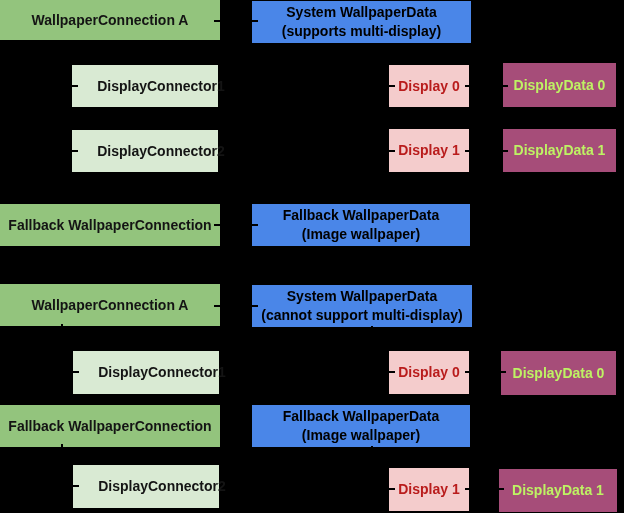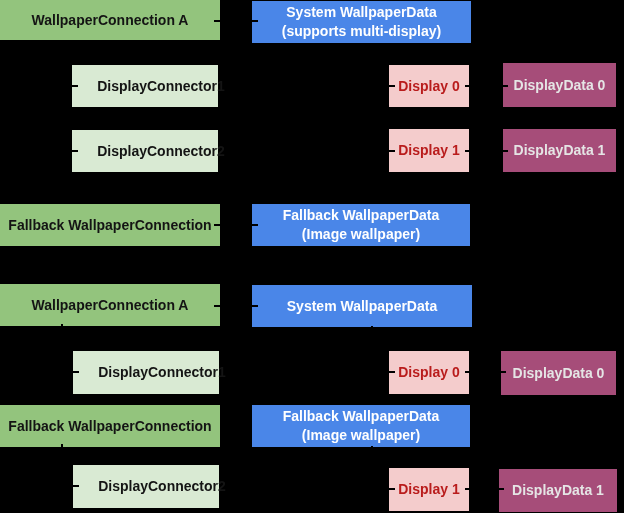--- a/index.html
+++ b/index.html
@@ -18,23 +18,23 @@
     justify-content:center;
     text-align:center;
     font-size:14px;
     font-weight:700;
     line-height:19px;
     box-sizing:border-box;
     z-index:1;
   }
   .green      {background:#93C47D;color:#141414;}
   .lightgreen {background:#D9EAD3;color:#141414;padding-left:32px;}
-  .blue       {background:#4A86E8;color:#ffffff;}
+  .blue       {background:#4A86E8;color:#000000;}
   .pink       {background:#F4CCCC;color:#b91c1c;}
-  .magenta    {background:#A64D79;color:#e5e5e5;}
+  .magenta    {background:#A64D79;color:#bef264;}
   .tick{
     position:absolute;
     background:#000;
     z-index:2;
   }
   .tick.h{height:2px;}
   .tick.v{width:2px;}
 </style>
 </head>
 <body>
@@ -72,20 +72,21 @@
   </div>
   <div class="node blue" style="left:252px;top:204px;width:218px;height:42px;">
     <span>Fallback WallpaperData</span>
     <span>(Image wallpaper)</span>
   </div>
   <div class="node green" style="left:0;top:284px;width:220px;height:42px;">
     <span>WallpaperConnection A</span>
   </div>
   <div class="node blue" style="left:252px;top:285px;width:220px;height:42px;">
     <span>System WallpaperData</span>
+    <span>(cannot support multi-display)</span>
   </div>
 
   <div class="node lightgreen" style="left:73px;top:351px;width:146px;height:43px;">
     <span>DisplayConnector1</span>
   </div>
   <div class="node pink" style="left:389px;top:351px;width:80px;height:43px;">
     <span>Display 0</span>
   </div>
   <div class="node magenta" style="left:501px;top:351px;width:115px;height:44px;">
     <span>DisplayData 0</span>

